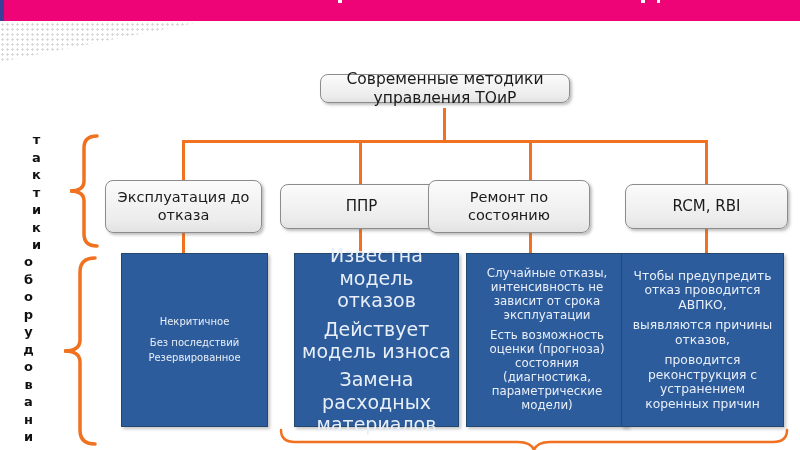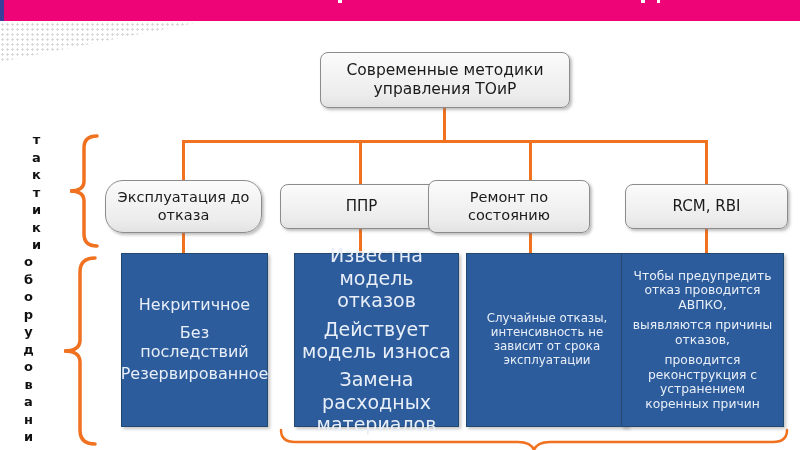--- a/index.html
+++ b/index.html
@@ -32,26 +32,26 @@
     display:flex;align-items:center;justify-content:center;text-align:center;
     line-height:1.22;z-index:3;
   }
   .bbox{
     position:absolute;background:#2D5C9C;border:1.5px solid #24496f;
     box-shadow:2px 2px 3px rgba(110,110,110,.4);
     display:flex;flex-direction:column;align-items:center;justify-content:center;
     text-align:center;color:#e9eff8;line-height:1.18;z-index:3;padding:4px 6px;margin-left:16px;
   }
   .bbox p{margin:3px 0;}
-  .title-box{left:320px;top:52px;width:250px;height:56px;font-size:15.5px;z-index:3;}
-  .c0 .gbox-t{left:105px;top:180px;width:157px;height:53px;font-size:14.5px;border-radius:18px;}
+  .title-box{left:320px;top:74px;width:250px;height:29px;font-size:15.5px;z-index:3;}
+  .c0 .gbox-t{left:105px;top:180px;width:157px;height:53px;font-size:14.5px;}
   .c1 .gbox-t{left:280px;top:184px;width:163px;height:45px;font-size:15px;text-align:center;}
   .c2 .gbox-t{left:428px;top:180px;width:162px;height:53px;font-size:14.5px;}
   .c3 .gbox-t{left:625px;top:184px;width:163px;height:45px;font-size:15px;}
-  .c0 .bbox-e{left:105px;top:253px;width:147px;height:174px;font-size:16px;}
+  .c0 .bbox-e{left:105px;top:253px;width:147px;height:174px;font-size:10px;}
   .c1 .bbox-e{left:278px;top:253px;width:165px;height:174px;font-size:19px;}
   .c2 .bbox-e{left:450px;top:253px;width:162px;height:174px;font-size:11.8px;}
   .c3 .bbox-e{left:605px;top:253px;width:163px;height:174px;font-size:12.3px;}
   .c0 .bbox-e p{margin:2px 0;}
   .c0 .bbox-e p.sp{margin-bottom:7px;}
   
   .vlabel{
     position:absolute;writing-mode:vertical-lr;text-orientation:upright;
     font-weight:bold;font-size:13px;letter-spacing:2.5px;color:#111;
   }
@@ -105,20 +105,21 @@
       <p>Известна модель отказов</p>
       <p>Действует модель износа</p>
       <p>Замена расходных материалов</p>
     </div>
   </div>
 
   <div class="c2">
     <div class="gbox gbox-t">Ремонт по состоянию</div>
     <div class="bbox bbox-e">
       <p>Случайные отказы, интенсивность не зависит от срока эксплуатации</p>
+      <p>Есть возможность оценки (прогноза) состояния (диагностика, параметрические модели)</p>
     </div>
   </div>
 
   <div class="c3">
     <div class="gbox gbox-t">RCM, RBI</div>
     <div class="bbox bbox-e">
       <p>Чтобы предупредить отказ проводится АВПКО,</p>
       <p>выявляются причины отказов,</p>
       <p>проводится реконструкция с устранением коренных причин</p>
     </div>

